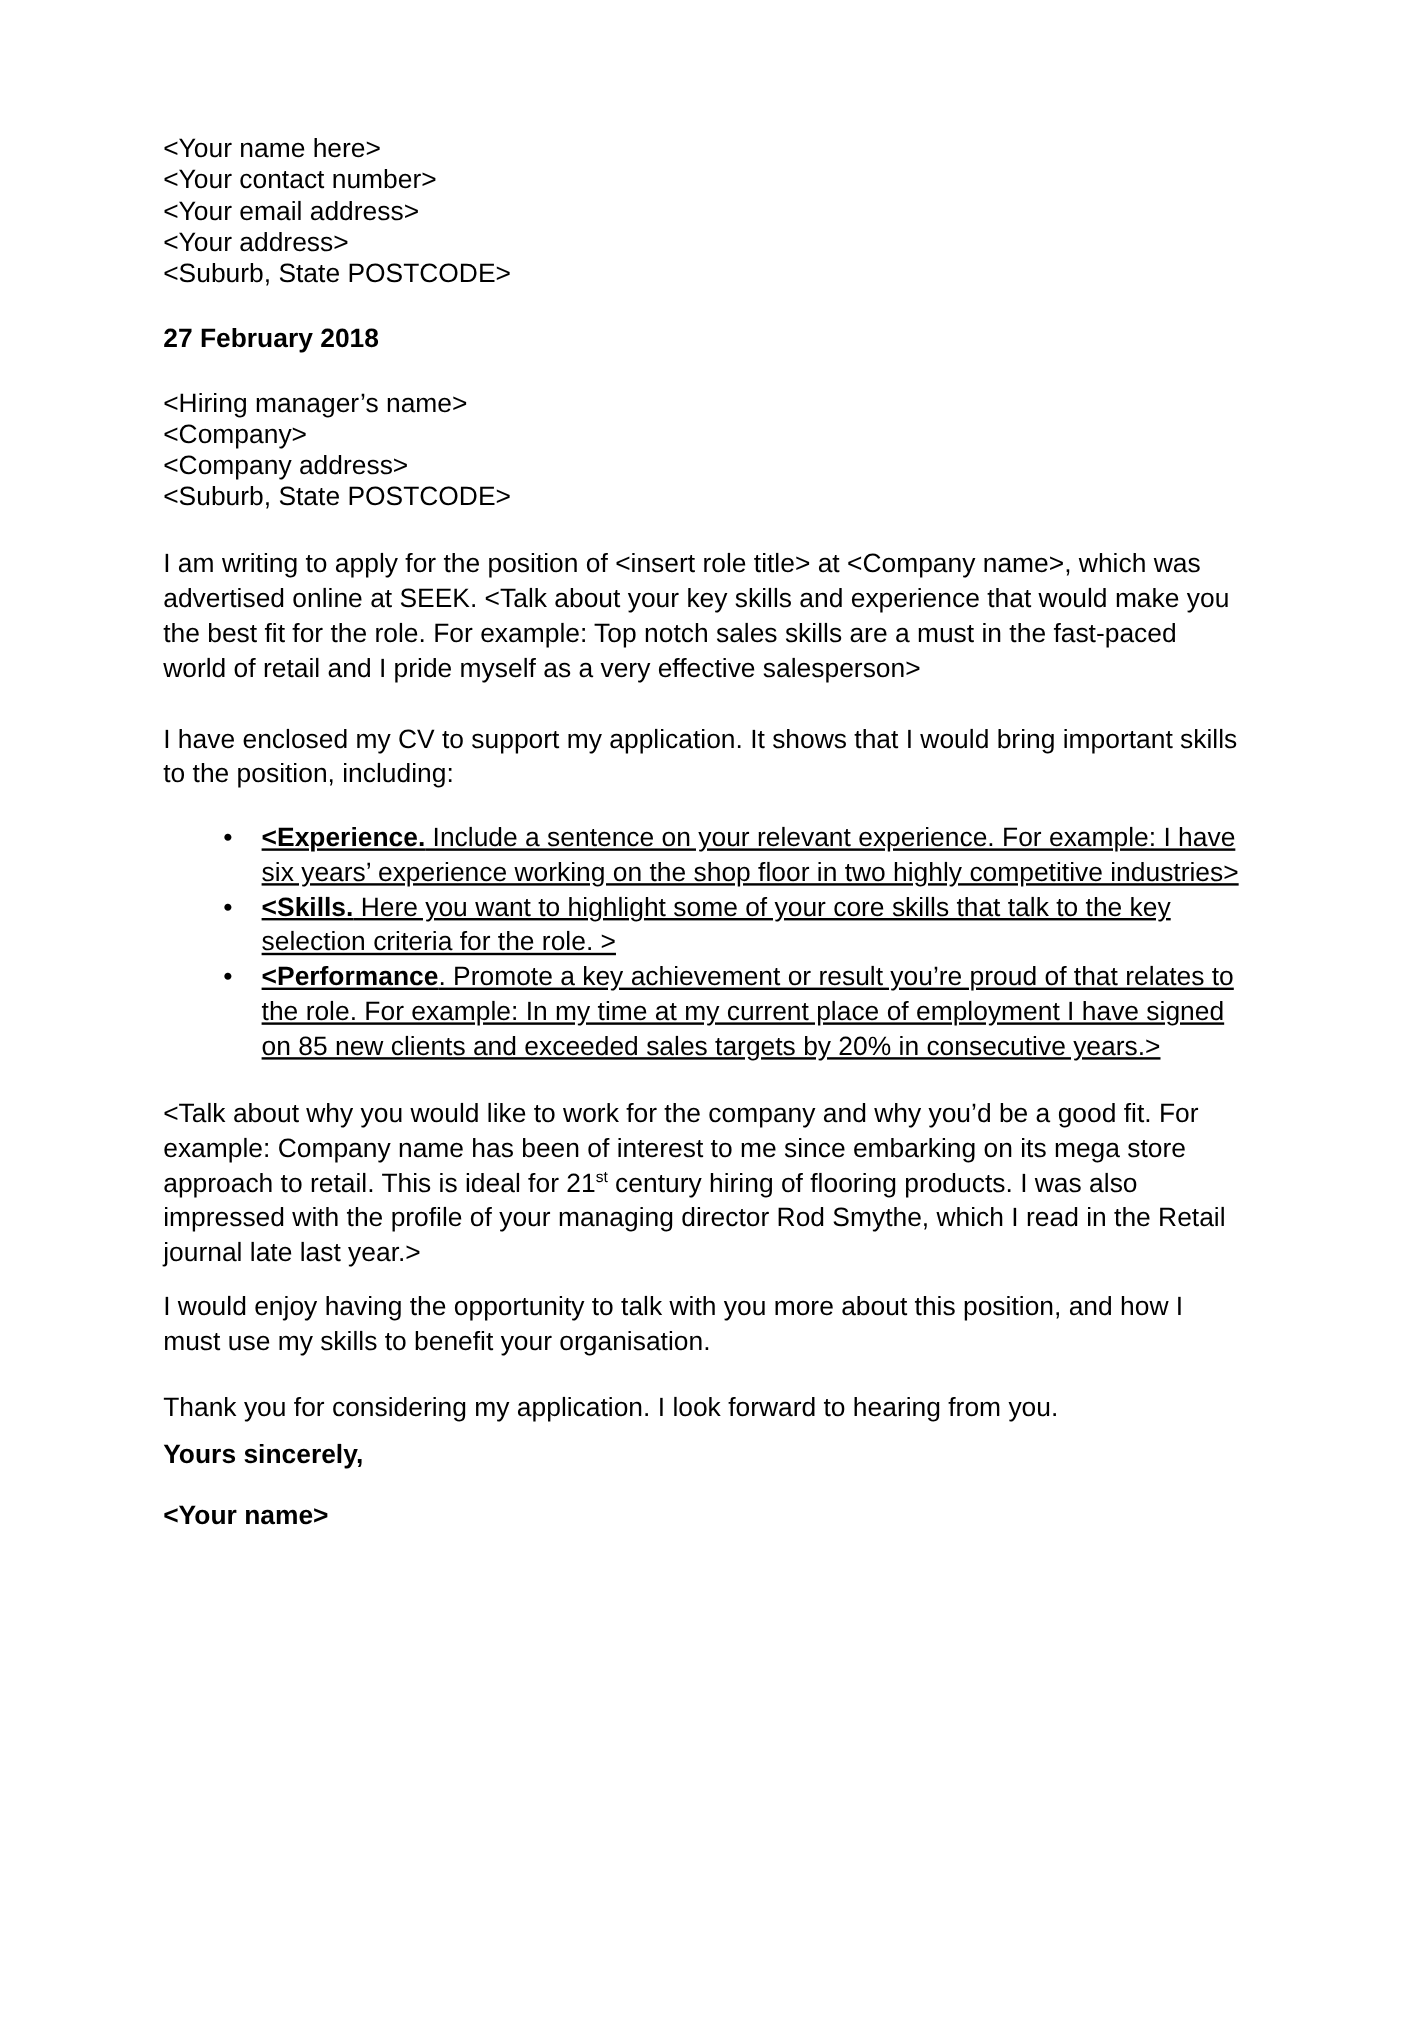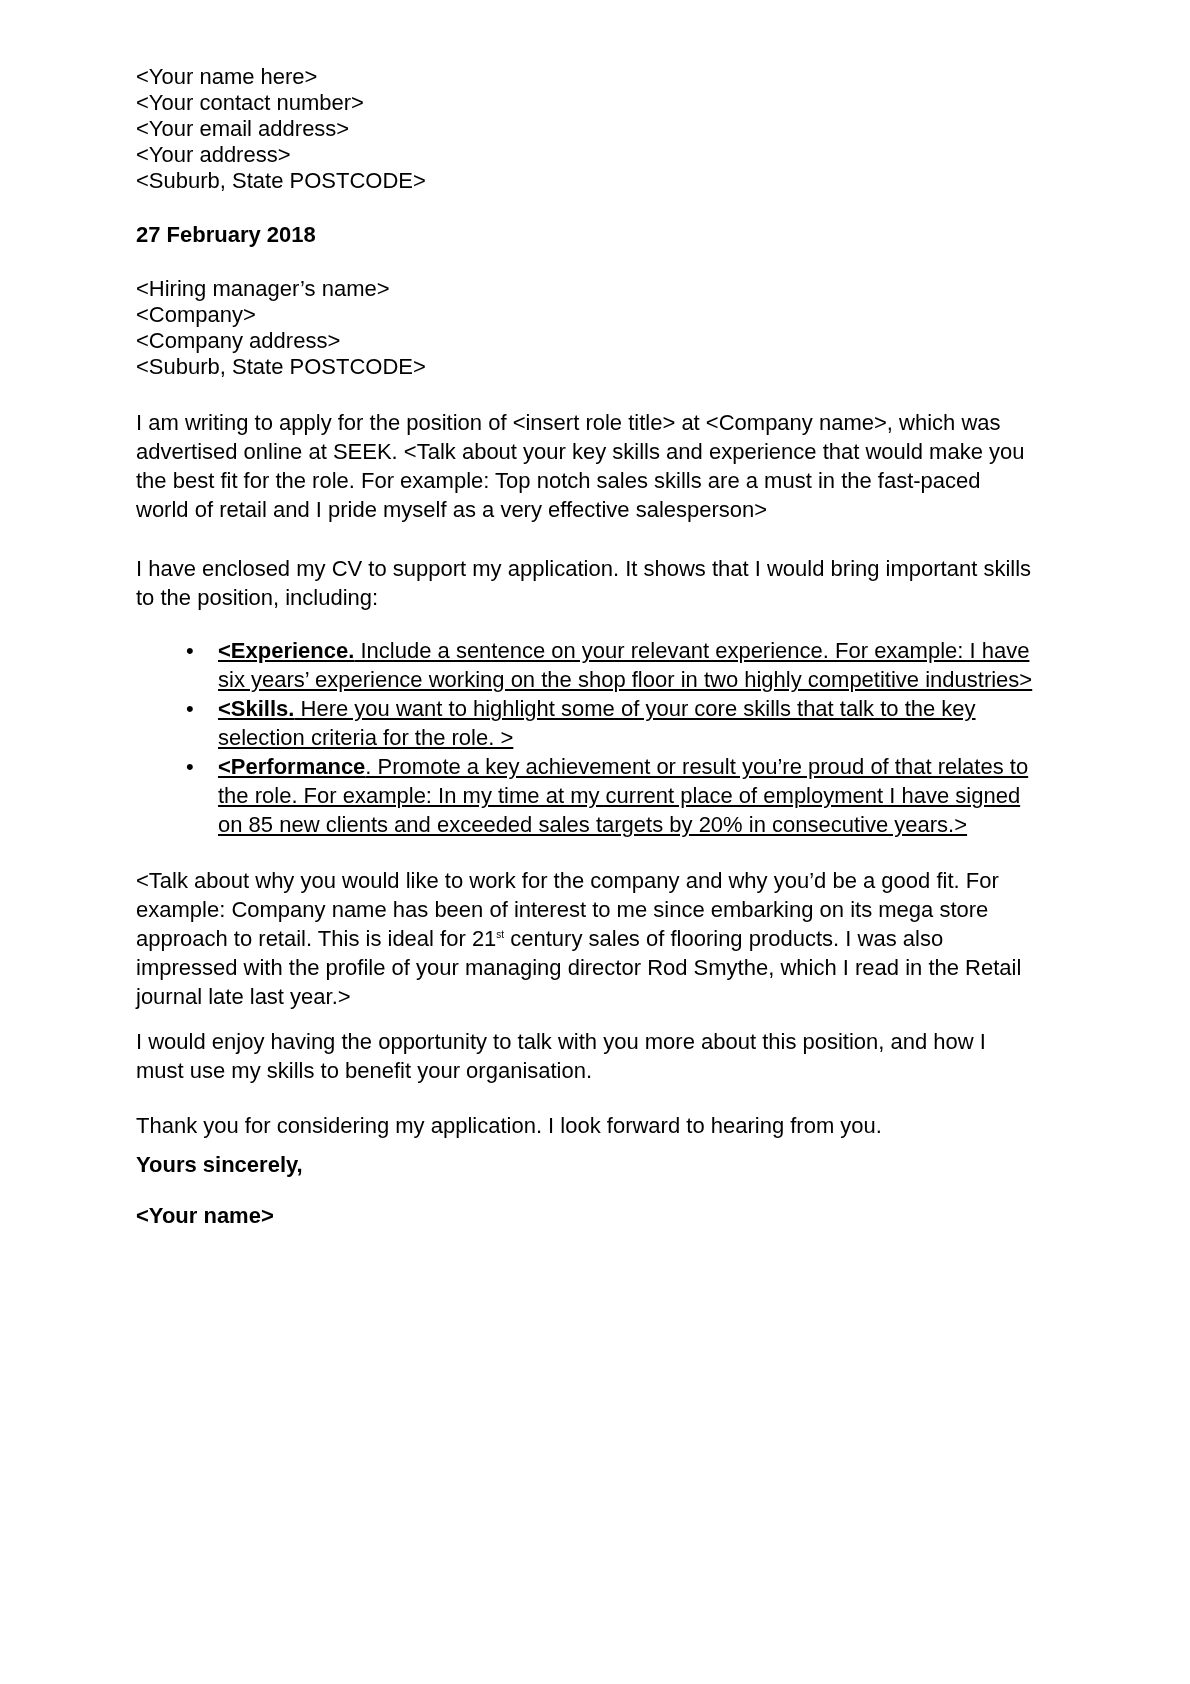--- a/index.html
+++ b/index.html
@@ -3,21 +3,21 @@
 <meta charset="utf-8">
 <style>
   html, body { margin: 0; padding: 0; background: #ffffff; }
   .page {
     position: relative;
     width: 1190px;
     height: 1684px;
     background: #ffffff;
     color: #000000;
     box-sizing: border-box;
-    padding: 64px 60px 0 136px;
+    padding: 111px 60px 0 136px;
     font-family: "Liberation Sans", "DejaVu Sans", sans-serif;
     font-size: 22px;
     overflow: hidden;
   }
   .line { white-space: pre; }
   .addr { line-height: 26px; }
   .para { line-height: 29px; }
   .bold { font-weight: 700; }
   .lh26 { line-height: 26px; }
   .b { font-weight: 700; }
@@ -32,21 +32,21 @@
   .mb31 { margin-bottom: 31px; }
   .mb35 { margin-bottom: 35px; }
   .bullet { display: flex; line-height: 29px; }
   .bullet-marker {
     flex: 0 0 32px;
     margin-left: 50px;
     white-space: pre;
   }
   .btext { flex: 0 1 auto; text-decoration: underline; }
   .sup {
-    font-size: 10px;
+    font-size: 13px;
     vertical-align: super;
     line-height: 0;
   }
 </style>
 </head>
 <body>
 
 <div class="page">
 
   <div class="addr mb28">
@@ -105,21 +105,21 @@
         <div class="line">the role. For example: In my time at my current place of employment I have signed</div>
         <div class="line">on 85 new clients and exceeded sales targets by 20% in consecutive years.&gt;</div>
       </div>
     </div>
 
   </div>
 
   <div class="para mb16">
     <div class="line">&lt;Talk about why you would like to work for the company and why you’d be a good fit. For</div>
     <div class="line">example: Company name has been of interest to me since embarking on its mega store</div>
-    <div class="line"><span>approach to retail. This is ideal for 21</span><sup class="sup">st</sup><span> century sales of flooring products. I was also</span></div>
+    <div class="line"><span>approach to retail. This is ideal for 21</span><sup class="sup">st</sup><span> century hiring of flooring products. I was also</span></div>
     <div class="line">impressed with the profile of your managing director Rod Smythe, which I read in the Retail</div>
     <div class="line">journal late last year.&gt;</div>
   </div>
 
   <div class="para mb26">
     <div class="line">I would enjoy having the opportunity to talk with you more about this position, and how I</div>
     <div class="line">must use my skills to benefit your organisation.</div>
   </div>
 
   <div class="para mb12">

